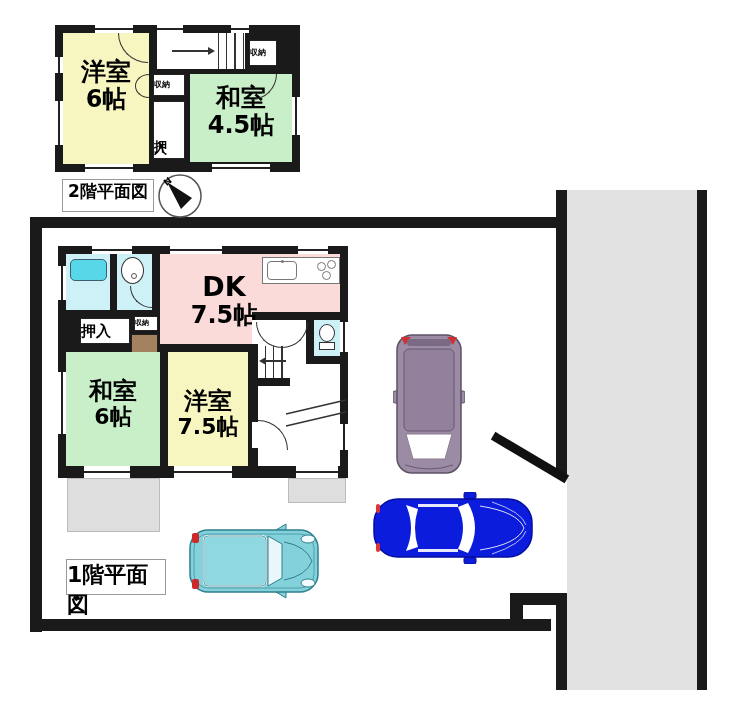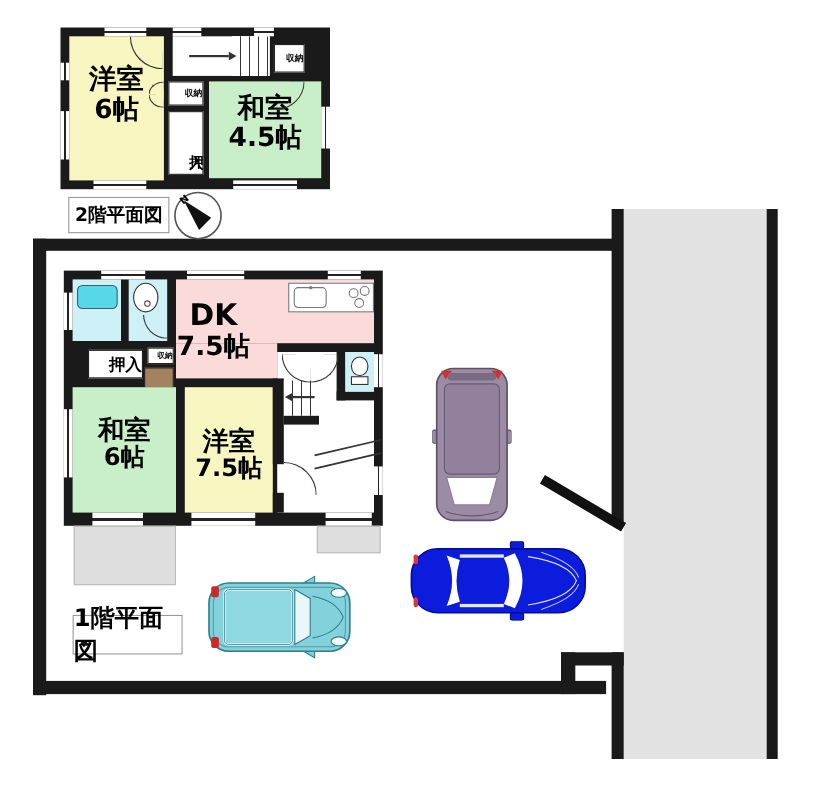--- a/index.html
+++ b/index.html
@@ -1,22 +1,22 @@
 <!DOCTYPE html>
 <html><head>
 <meta charset="utf-8">
 <style>
   html,body{margin:0;padding:0;background:#fff;}
   #canvas{position:relative;width:740px;height:725px;background:#fff;overflow:hidden;
           font-family:"DejaVu Sans","Liberation Sans",sans-serif;color:#000;}
   .abs{position:absolute;}
   .blk{background:#1a1a1a;}
-  .box{background:#fff;border:1.5px solid #222;display:flex;align-items:center;justify-content:flex-end;
+  .box{background:#fff;border:1.5px solid #222;display:flex;align-items:center;justify-content:flex-start;
        font-weight:bold;color:#000;box-sizing:border-box;line-height:1;}
-  .lblbox{background:#fff;border:1px solid #999;display:flex;align-items:center;justify-content:center;
+  .lblbox{background:#fff;border:1px solid #999;display:flex;justify-content:center;
           font-weight:bold;box-sizing:border-box;}
   .rlabel{position:absolute;display:flex;flex-direction:column;align-items:center;
           font-weight:bold;line-height:1.12;text-align:center;}
   .winH{background:linear-gradient(to bottom,#fff 40%,#222 40%,#222 60%,#fff 60%);}
   .winV{background:linear-gradient(to right,#fff 40%,#222 40%,#222 60%,#fff 60%);}
   .treads{background-color:#fff;background-image:repeating-linear-gradient(to right,#fff 0,#fff 7px,#333 7px,#333 8.2px);}
   .tatami{background-image:
      linear-gradient(to right,transparent 49.2%,rgba(110,160,110,.5) 49.2%,rgba(110,160,110,.5) 50.8%,transparent 50.8%),
      linear-gradient(to bottom,transparent 32%,rgba(110,160,110,.4) 32%,rgba(110,160,110,.4) 33.2%,transparent 33.2%,transparent 66%,rgba(110,160,110,.4) 66%,rgba(110,160,110,.4) 67.2%,transparent 67.2%);}
   .arc{position:absolute;background:transparent;box-sizing:border-box;}
@@ -111,21 +111,21 @@
   <div class="abs" style="left:160px;top:312px;width:92px;height:32px;background:#fbdada;"></div>
   <div class="abs" style="left:262px;top:257px;width:78px;height:27px;background:#fff;border:1px solid #777;box-sizing:border-box;"></div>
   <div class="abs" style="left:267px;top:261px;width:30px;height:19px;background:#fff;border:1px solid #777;border-radius:4px;box-sizing:border-box;">
     <div style="position:absolute;left:13px;top:-2px;width:3px;height:3px;background:#777;border-radius:50%;"></div>
   </div>
   <div class="abs" style="left:315px;top:259px;width:23px;height:23px;">
     <div style="position:absolute;left:2px;top:3px;width:7px;height:7px;border:1px solid #777;border-radius:50%;"></div>
     <div style="position:absolute;left:12px;top:1px;width:7px;height:7px;border:1px solid #777;border-radius:50%;"></div>
     <div style="position:absolute;left:7px;top:12px;width:7px;height:7px;border:1px solid #777;border-radius:50%;"></div>
   </div>
-  <div class="rlabel" style="left:146px;top:272px;width:96px;">
+  <div class="rlabel" style="left:176px;top:272px;width:96px;">
     <span style="font-size:27px;">DK</span>
     <span style="font-size:24px;">7.5帖</span>
   </div>
 
   <div class="box" style="position:absolute;left:80px;top:318px;width:50px;height:26px;font-size:15px;">
     <span>押入</span>
   </div>
   <div class="box" style="position:absolute;left:134px;top:316px;width:24px;height:15px;font-size:7px;">
     <span>収納</span>
   </div>

